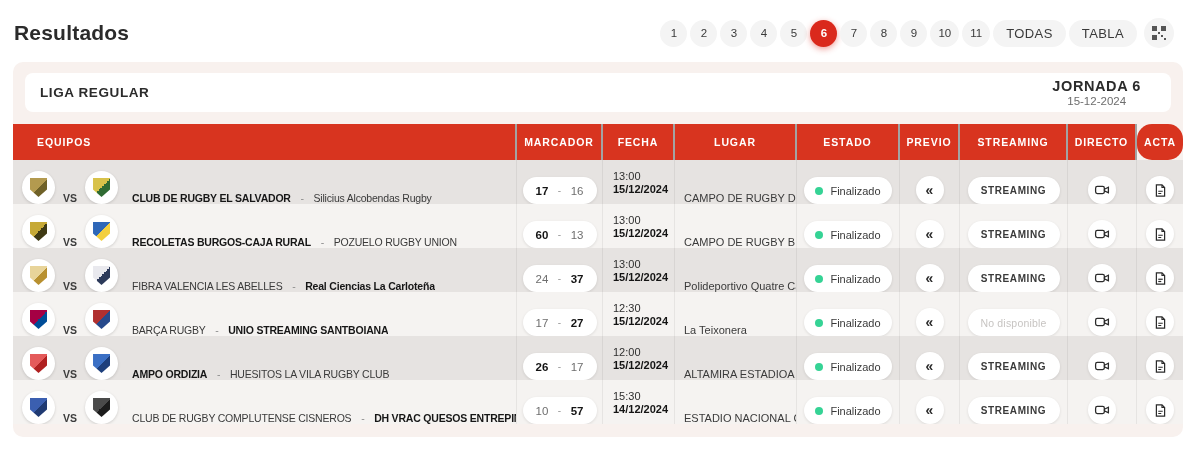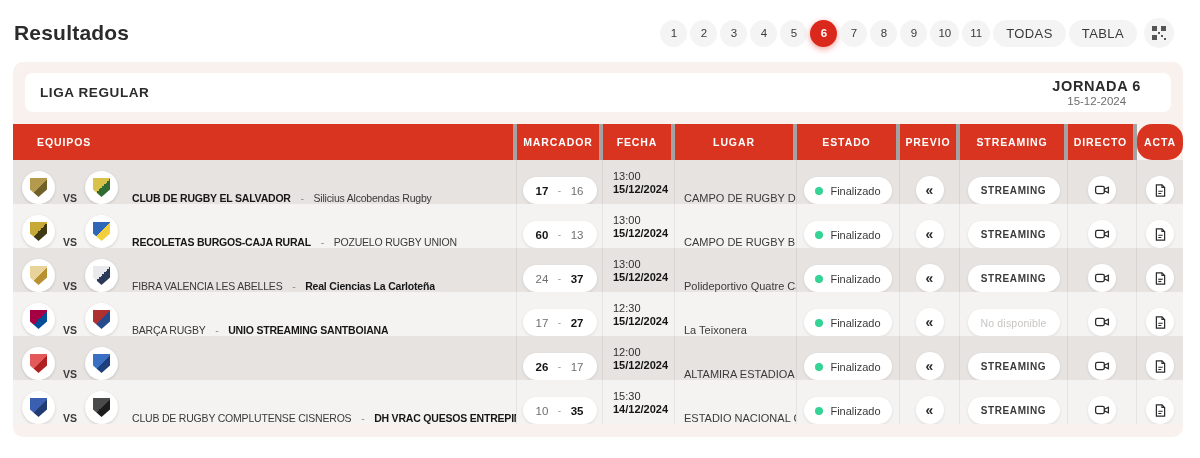--- a/index.html
+++ b/index.html
@@ -32,21 +32,21 @@
   .jornada-title { font-size:14.5px; font-weight:800; letter-spacing:0.6px; color:#2b2b2b; }
   .jornada-date { font-size:11.5px; color:#6d6d6d; margin-top:1px; }
 
   
   .tbl { position:absolute; left:0; top:62px; width:1170px; }
   .hrow, .trow { display:grid;
     grid-template-columns:504px 86px 72px 122px 103px 60px 108px 69px 46px; }
   .hrow { height:36px; }
   .hcell { background:#d8341f; color:#ffffff; font-size:10.5px; font-weight:700;
     letter-spacing:0.9px; display:flex; align-items:center; justify-content:center;
-    border-right:4px solid #a3a3a3; }
+    border-right:2px solid #a3a3a3; }
   .hcell:last-child { border-right:none;border-radius:15px; }
   .hcell.first { justify-content:flex-start; padding-left:24px; }
 
   .trow { height:44px; }
   .trow.dark  { background:#e6e3e1; }
   .trow.light { background:#f5f3f1; }
   .cell { display:flex; align-items:flex-end; justify-content:center;
     border-right:1px solid rgba(0,0,0,0.06); overflow:hidden; }
   .cell:last-child { border-right:none; }
 
@@ -419,20 +419,25 @@
 
     <div class="trow dark">
       <div class="cell equipos">
         <span class="logo">
             <span class="shield" style="background: linear-gradient(135deg, rgb(228, 90, 90) 50%, rgb(176, 32, 32) 50%);"></span>
           </span>
         <span class="vs">VS</span>
         <span class="logo">
             <span class="shield" style="background: linear-gradient(135deg, rgb(58, 111, 196) 50%, rgb(29, 63, 124) 50%);"></span>
           </span>
+        <span class="names">
+          <span class="tname bold">AMPO ORDIZIA</span>
+          <span class="dash">-</span>
+          <span class="tname">HUESITOS LA VILA RUGBY CLUB</span>
+        </span>
       </div>
       <div class="cell">
         <span class="pill score">
           <span class="sc bold">26</span>
           <span class="scdash">-</span>
           <span class="sc">17</span>
         </span>
       </div>
       <div class="cell fecha">
         <span class="time">12:00</span>
@@ -489,21 +494,21 @@
         <span class="names">
           <span class="tname">CLUB DE RUGBY COMPLUTENSE CISNEROS</span>
           <span class="dash">-</span>
           <span class="tname bold">DH VRAC QUESOS ENTREPINARES</span>
         </span>
       </div>
       <div class="cell">
         <span class="pill score">
           <span class="sc">10</span>
           <span class="scdash">-</span>
-          <span class="sc bold">35</span>
+          <span class="sc bold">57</span>
         </span>
       </div>
       <div class="cell fecha">
         <span class="time">15:30</span>
         <span class="date">14/12/2024</span>
       </div>
       <div class="cell lugar">ESTADIO NACIONAL CO...</div>
       <div class="cell">
         <span class="pill status">
           <span class="dot"></span>

